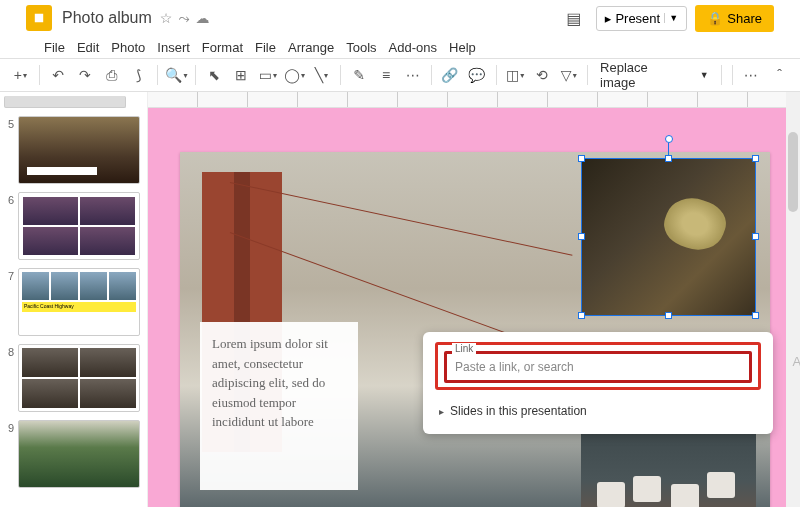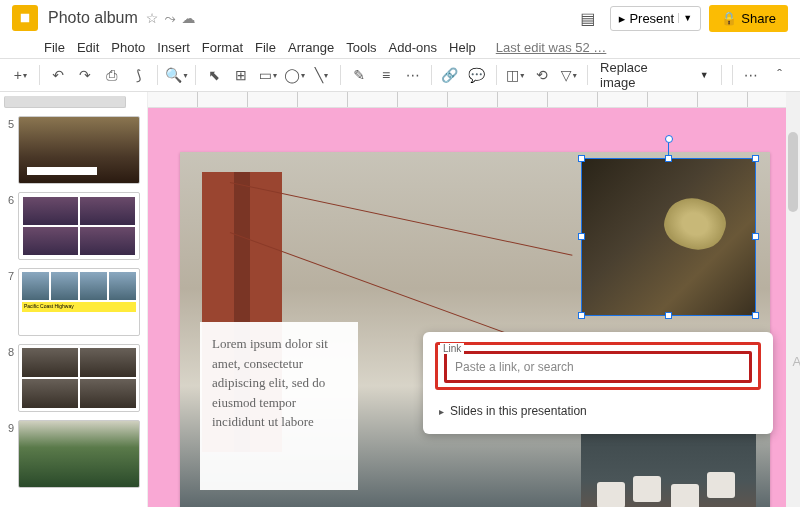--- a/index.html
+++ b/index.html
@@ -1,18 +1,18 @@
 <!DOCTYPE html>
 <html><head>
 <meta charset="utf-8">
 <style>
 * { margin:0; padding:0; box-sizing:border-box; font-family:Arial,sans-serif; }
 body { width:800px; height:507px; background:#fff; overflow:hidden; position:relative; }
 
-.header { display:flex; align-items:center; padding:6px 12px; height:36px; }
+.header { display:flex; align-items:center; padding:6px 26px; height:36px; }
 .logo { width:26px; height:26px; background:#f4b400; border-radius:3px; margin-right:10px; display:flex; align-items:center; justify-content:center; }
 .logo::after { content:""; width:14px; height:14px; background:#fff; clip-path:polygon(20% 20%,80% 20%,80% 80%,20% 80%); }
 .title-area { flex:1; display:flex; flex-direction:column; }
 .title-row { display:flex; align-items:center; gap:8px; }
 .doc-title { font-size:16px; color:#444; }
 .title-icons { display:flex; gap:6px; color:#888; font-size:14px; }
 .title-icons span { cursor:pointer; }
 .header-right { display:flex; align-items:center; gap:8px; }
 .icon-btn { width:28px; height:28px; display:flex; align-items:center; justify-content:center; color:#555; cursor:pointer; border-radius:3px; border:1px solid transparent; }
 .present-btn { display:flex; align-items:center; gap:4px; border:1px solid #ccc; border-radius:3px; padding:4px 8px; font-size:13px; cursor:pointer; }
@@ -49,21 +49,21 @@
 .leaf { position:absolute; right:30px; top:40px; width:60px; height:50px; background:radial-gradient(ellipse,#c8b878 30%,#a89858 70%); border-radius:50% 40% 50% 40%; transform:rotate(20deg); }
 .handle { position:absolute; width:7px; height:7px; background:#fff; border:1.5px solid #1a73e8; }
 .handle.tl{top:-4px;left:-4px}.handle.tm{top:-4px;left:calc(50% - 4px)}.handle.tr{top:-4px;right:-4px}
 .handle.ml{top:calc(50% - 4px);left:-4px}.handle.mr{top:calc(50% - 4px);right:-4px}
 .handle.bl{bottom:-4px;left:-4px}.handle.bm{bottom:-4px;left:calc(50% - 4px)}.handle.br{bottom:-4px;right:-4px}
 .rot-handle { position:absolute; top:-24px; left:calc(50% - 4px); width:8px; height:8px; border:1.5px solid #1a73e8; border-radius:50%; background:#fff; }
 .rot-line { position:absolute; top:-16px; left:calc(50% - 1px); width:1px; height:12px; background:#1a73e8; }
 
 .link-popup { position:absolute; left:275px; top:240px; width:350px; background:#fff; border-radius:6px; box-shadow:0 2px 10px rgba(0,0,0,0.25); padding:10px 12px; z-index:10; }
 .link-input-wrap { border:3px solid #d93025; border-radius:3px; padding:6px 6px 4px; margin-bottom:8px; position:relative; }
-.link-label { position:absolute; top:-2px; left:2px; background:#fff; padding:0 3px; font-size:10px; color:#666; }
+.link-label { position:absolute; top:-2px; left:14px; background:#fff; padding:0 3px; font-size:10px; color:#666; }
 .link-input { width:100%; border:3px solid #b91c1c; padding:6px 8px; font-size:12px; outline:none; border-radius:2px; }
 .link-input::placeholder { color:#888; }
 .apply-row { position:absolute; right:-62px; top:16px; }
 .apply-btn { font-size:13px; color:#bbb; padding:6px 10px; cursor:pointer; }
 .link-option { display:flex; align-items:center; gap:6px; padding:6px 4px; font-size:12px; color:#333; cursor:pointer; }
 .link-option::before { content:"▸"; font-size:10px; color:#555; }
 
 .vscroll { position:absolute; right:0; top:0; width:14px; height:100%; background:#f1f1f1; }
 .vthumb { position:absolute; right:2px; top:40px; width:10px; height:80px; background:#ccc; border-radius:5px; }
 
@@ -113,21 +113,20 @@
   <span>File</span>
   <span>Edit</span>
   <span>Photo</span>
   <span>Insert</span>
   <span>Format</span>
   <span>File</span>
   <span>Arrange</span>
   <span>Tools</span>
   <span>Add-ons</span>
   <span>Help</span>
-  <span class="last-edit">Last edit was 52 …</span>
 </div>
 
 <div class="toolbar">
   <div class="tb dd">+</div>
   <div class="sep"></div>
   <div class="tb">↶</div>
   <div class="tb">↷</div>
   <div class="tb">⎙</div>
   <div class="tb">⟆</div>
   <div class="sep"></div>

